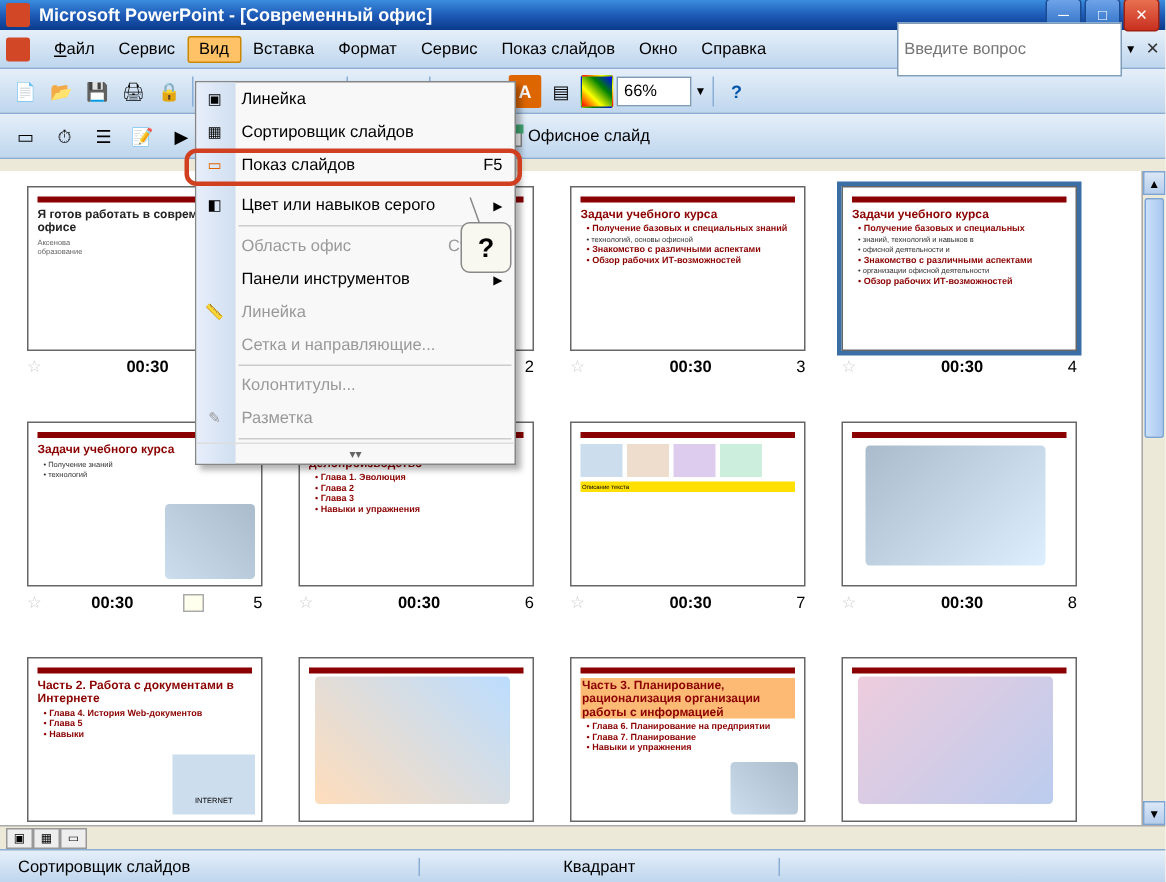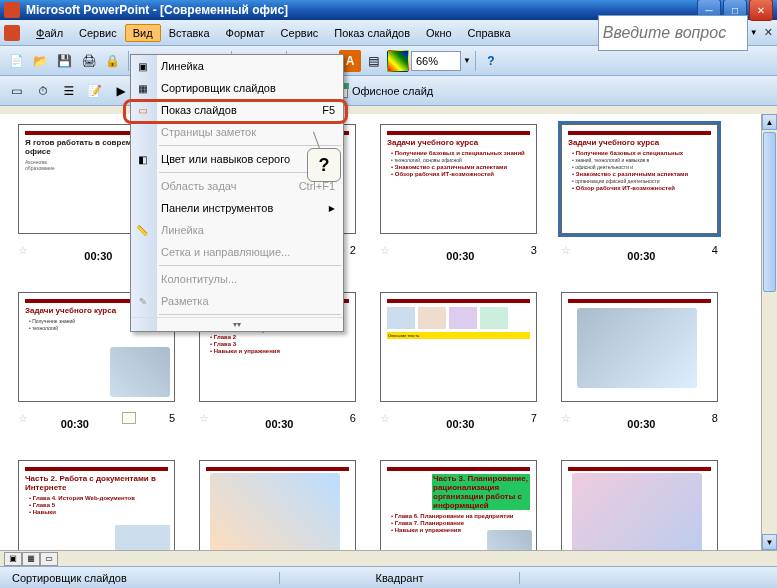--- a/index.html
+++ b/index.html
@@ -10,21 +10,21 @@
 .titlebar .title { flex: 1; font-size: 12px; font-weight: bold; }
 .winbtns { display: flex; gap: 2px; }
 .winbtn { width: 24px; height: 22px; background: linear-gradient(to bottom, #6fa3e8, #2a6dc4); border: 1px solid #1a4a90; border-radius: 3px; color: white; font-size: 10px; display: flex; align-items: center; justify-content: center; cursor: pointer; }
 .winbtn.close { background: linear-gradient(to bottom, #e87050, #c83020); border-color: #a02010; }
 
 .menubar { height: 26px; background: linear-gradient(to bottom, #e5eff9, #bfd6ee); display: flex; align-items: center; padding: 0 4px; border-bottom: 1px solid #8aaed6; }
 .app-icon { width: 16px; height: 16px; background: #d24726; margin-right: 8px; border-radius: 2px; }
 .menu-item { padding: 3px 8px; font-size: 11px; cursor: pointer; }
 .menu-item.active { background: #ffc266; border: 1px solid #cc8800; border-radius: 2px; padding: 2px 7px; }
 .menu-item u { text-decoration: underline; }
-.ask-box { margin-left: auto; width: 150px; height: 36px; background: white; border: 1px solid #7f9db9; font-size: 16px; color: #999; padding: 1px 4px; font-style: italic; }
+.ask-box { margin-left: auto; width: 150px; height: 36px; background: white; border: 1px solid #7f9db9; font-size: 11px; color: #999; padding: 1px 4px; }
 .close-small { margin-left: 6px; font-size: 11px; color: #333; cursor: pointer; }
 
 .toolbar { height: 30px; background: linear-gradient(to bottom, #e5eff9, #bfd6ee); display: flex; align-items: center; padding: 2px 6px; border-bottom: 1px solid #8aaed6; gap: 2px; }
 .toolbar2 { height: 30px; background: linear-gradient(to bottom, #e5eff9, #bfd6ee); display: flex; align-items: center; padding: 2px 6px; border-bottom: 1px solid #8aaed6; gap: 4px; }
 .tbtn { width: 22px; height: 22px; display: flex; align-items: center; justify-content: center; border: 1px solid transparent; border-radius: 2px; cursor: pointer; font-size: 12px; }
 .tsep { width: 1px; height: 20px; background: #8aaed6; margin: 0 2px; }
 .zoom-box { width: 50px; height: 20px; background: white; border: 1px solid #7f9db9; font-size: 11px; padding: 1px 4px; display: flex; align-items: center; }
 .new-slide-btn { display: flex; align-items: center; gap: 4px; padding: 2px 8px; font-size: 11px; cursor: pointer; border: 1px solid transparent; }
 .new-slide-btn .icon-sq { width: 14px; height: 14px; border: 1px solid #888; background: white; position: relative; }
 .new-slide-btn .icon-sq::after { content: ''; position: absolute; width: 6px; height: 6px; background: #4a7; top: -2px; right: -2px; }
@@ -36,21 +36,21 @@
 .slide-frame.selected { outline: 3px solid #3a6ea5; }
 .slide-frame .bar { height: 4px; background: #8b0000; margin-bottom: 3px; }
 .slide-frame .title-text { font-size: 8px; font-weight: bold; color: #222; margin-bottom: 3px; }
 .slide-frame .title-text.red { color: #8b0000; }
 .slide-frame .bullet { font-size: 5px; color: #333; margin-bottom: 1px; padding-left: 4px; }
 .slide-frame .bullet::before { content: '• '; }
 .slide-frame .bullet.red { color: #8b0000; font-size: 6px; font-weight: bold; }
 .slide-frame .clipart { position: absolute; bottom: 4px; right: 4px; width: 60px; height: 50px; background: linear-gradient(45deg, #cde, #abc); border-radius: 3px; }
 .slide-meta { display: flex; align-items: center; justify-content: space-between; margin-top: 4px; font-size: 11px; }
 .slide-meta .star { color: #ccc; }
-.slide-meta .time { font-weight: bold; margin-top: 12px; }
+.slide-meta .time { font-weight: bold; }
 .slide-meta .num { font-weight: normal; }
 .slide-meta .anim-icon { width: 14px; height: 12px; background: #ffe; border: 1px solid #aaa; }
 
 .dropdown { position: absolute; top: 54px; left: 130px; width: 214px; background: #f8f8f8; border: 1px solid #868686; box-shadow: 3px 3px 4px rgba(0,0,0,0.3); z-index: 100; }
 .dropdown .icon-col { position: absolute; left: 0; top: 0; bottom: 0; width: 26px; background: linear-gradient(to right, #e7eefb, #d0dff0); }
 .dropdown-item { display: flex; align-items: center; height: 22px; padding-left: 30px; padding-right: 8px; font-size: 11px; position: relative; z-index: 1; cursor: pointer; }
 .dropdown-item.disabled { color: #999; }
 .dropdown-item .shortcut { margin-left: auto; }
 .dropdown-item .arrow { margin-left: auto; font-size: 8px; }
 .dropdown-item .icon { position: absolute; left: 4px; width: 16px; height: 16px; display: flex; align-items: center; justify-content: center; font-size: 10px; }
@@ -66,21 +66,21 @@
 .status-cell.center { flex: 0 0 240px; text-align: center; }
 
 .viewbar { position: absolute; bottom: 22px; left: 0; height: 16px; background: #ece9d8; display: flex; align-items: center; padding: 0 4px; gap: 0; border-top: 1px solid #aaa; width: 100%; }
 .viewbtn { width: 18px; height: 14px; border: 1px solid #999; background: #eee; font-size: 8px; display: flex; align-items: center; justify-content: center; cursor: pointer; }
 
 .scrollbar-v { position: absolute; top: 114px; right: 0; bottom: 38px; width: 16px; background: #ece9d8; border-left: 1px solid #aaa; }
 .scrollbar-v .thumb { position: absolute; top: 18px; height: 160px; left: 1px; right: 1px; background: linear-gradient(to right, #cbe0fb, #a8c8ef); border: 1px solid #7ba4d8; border-radius: 2px; }
 .scrollbar-v .arr { height: 16px; background: linear-gradient(to bottom, #dbe7f6, #b5cdec); border: 1px solid #7ba4d8; font-size: 8px; display: flex; align-items: center; justify-content: center; }
 .scrollbar-v .arr.bot { position: absolute; bottom: 0; left: 0; right: 0; }
 
-.yellow-hl { background: #22c55e; padding: 0 1px; margin-left: 45px; }
+.yellow-hl { background: #fdba74; padding: 0 1px; }
 </style>
 </head>
 <body>
 
 <div class="titlebar">
   <div class="icon"></div>
   <div class="title">Microsoft PowerPoint - [Современный офис]</div>
   <div class="winbtns">
     <div class="winbtn">─</div>
     <div class="winbtn">□</div>
@@ -314,32 +314,29 @@
     </div>
   <div class="dropdown-item">
       <div class="icon">▦</div>
       <span>Сортировщик слайдов</span>
     </div>
   <div class="dropdown-item">
       <div class="icon" style="color:#d60">▭</div>
       <span>Показ слайдов</span>
       <span class="shortcut">F5</span>
     </div>
-  <div class="dropdown-item disabled">
-      <span>Страницы заметок</span>
-    </div>
   <div class="dropdown-sep"></div>
   <div class="dropdown-item">
       <div class="icon">◧</div>
       <span>Цвет или навыков серого</span>
       <span class="arrow">▶</span>
     </div>
   <div class="dropdown-sep"></div>
   <div class="dropdown-item disabled">
-      <span>Область задач</span>
+      <span>Область офис</span>
       <span class="shortcut">Ctrl+F1</span>
     </div>
   <div class="dropdown-item">
       <span>Панели инструментов</span>
       <span class="arrow">▶</span>
     </div>
   <div class="dropdown-item disabled">
       <div class="icon">📏</div>
       <span>Линейка</span>
     </div>

